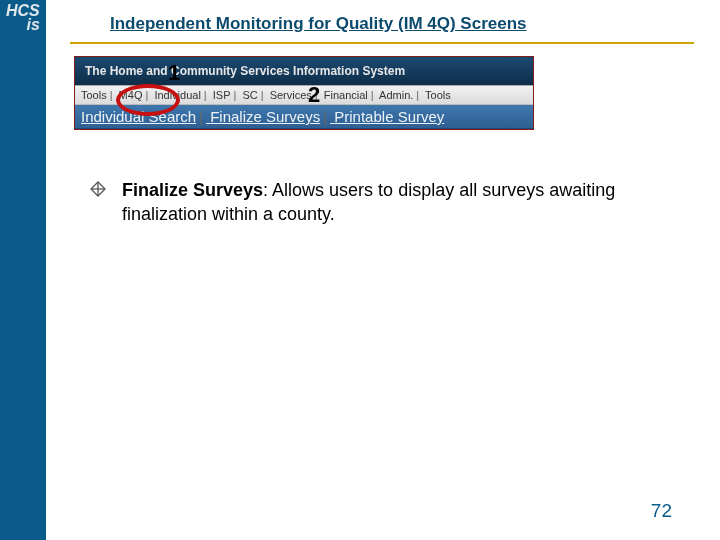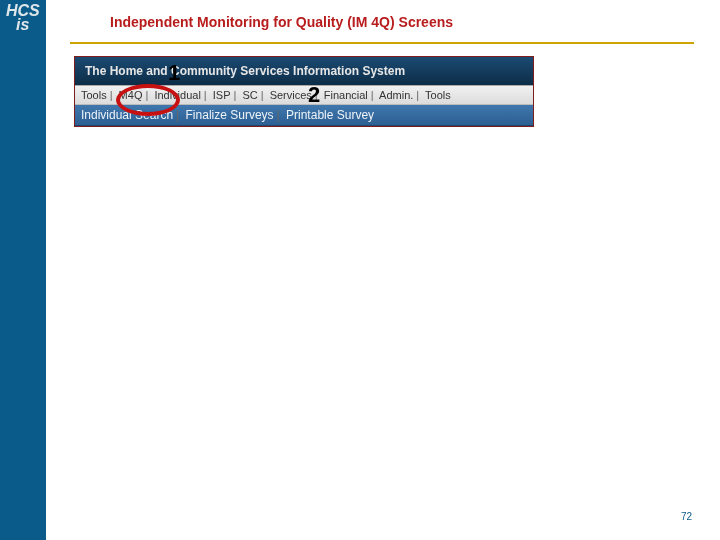--- a/index.html
+++ b/index.html
@@ -21,27 +21,28 @@
   .logo {
     position: absolute;
     left: 6px; top: 4px;
     color: #dfe6ea;
     font-style: italic;
     font-weight: bold;
     font-size: 16px;
     line-height: 14px;
     text-align: left;
   }
-  .logo .line2 { padding-left: 10px; }
+  .logo .line2 { padding-left: 10px; text-align: right; }
   .title {
     position: absolute;
     left: 110px; top: 14px;
-    color: #b91c1c;
+    color: #0c4a6e;
     font-weight: bold;
-    font-size: 14px;
+    font-size: 17px;
+    text-decoration: underline;
   }
   .title-underline {
     position: absolute;
     left: 70px; top: 42px;
     width: 624px; height: 2px;
     background: #cda400;
   }
   .screenshot {
     position: absolute;
     left: 74px; top: 56px;
@@ -69,23 +70,24 @@
   .nav2 {
     border-bottom: 1px solid #bbb;
     background: linear-gradient(#e9e9e9, #cfcfcf);
     color: #333;
     font-size: 11px;
     padding: 3px 6px;
   }
   .nav3 {
     background: linear-gradient(#3f77ad, #2d5f92);
     color: #eef3f8;
-    font-size: 12px;
+    font-size: 15px;
     padding: 3px 6px;
     border-bottom: 1px solid #1e4770;
+    text-decoration: underline;
   }
   .callout1 {
     position: absolute;
     left: 116px; top: 84px;
     width: 64px; height: 32px;
     border: 4px solid #c71010;
     border-radius: 50%;
   }
   .num1 {
     position: absolute;
@@ -115,23 +117,23 @@
   }
   .bullet-icon {
     flex: 0 0 22px;
     padding-top: 3px;
   }
   .bullet-icon svg { display: block; }
   .bullet-text { flex: 1; padding-left: 10px; }
   .bullet-text .lead { font-weight: bold; }
   .pagenum {
     position: absolute;
-    right: 28px; bottom: 18px;
+    right: 48px; bottom: 18px;
     color: #0b5b8a;
-    font-size: 10px;
+    font-size: 19px;
   }
 </style>
 </head>
 <body>
 
 <div class="left-bar"></div>
 
 <div class="logo">
   <div>HCS</div>
   <div class="line2">is</div>
@@ -158,15 +160,29 @@
     <span>Finalize Surveys</span><span class="sep">|</span>
     <span>Printable Survey</span>
   </div>
 </div>
 
 <div class="callout1"></div>
 <div class="num1">1</div>
 <div class="num2">2</div>
 
 <div class="bullets">
+  <div class="bullet">
+    <div class="bullet-icon">
+      <svg width="16" height="16" viewBox="0 0 16 16">
+          <g fill="none" stroke="#555" stroke-width="1.3">
+            <path d="M8 1 L15 8 L8 15 L1 8 Z"></path>
+            <line x1="8" y1="1" x2="8" y2="15"></line>
+            <line x1="1" y1="8" x2="15" y2="8"></line>
+          </g>
+        </svg>
+    </div>
+    <div class="bullet-text">
+      <span class="lead">Finalize Surveys</span><span>: Allows users to display all surveys awaiting finalization within a county.</span>
+    </div>
+  </div>
 </div>
 
 <div class="pagenum">72</div>
 
 </body></html>

